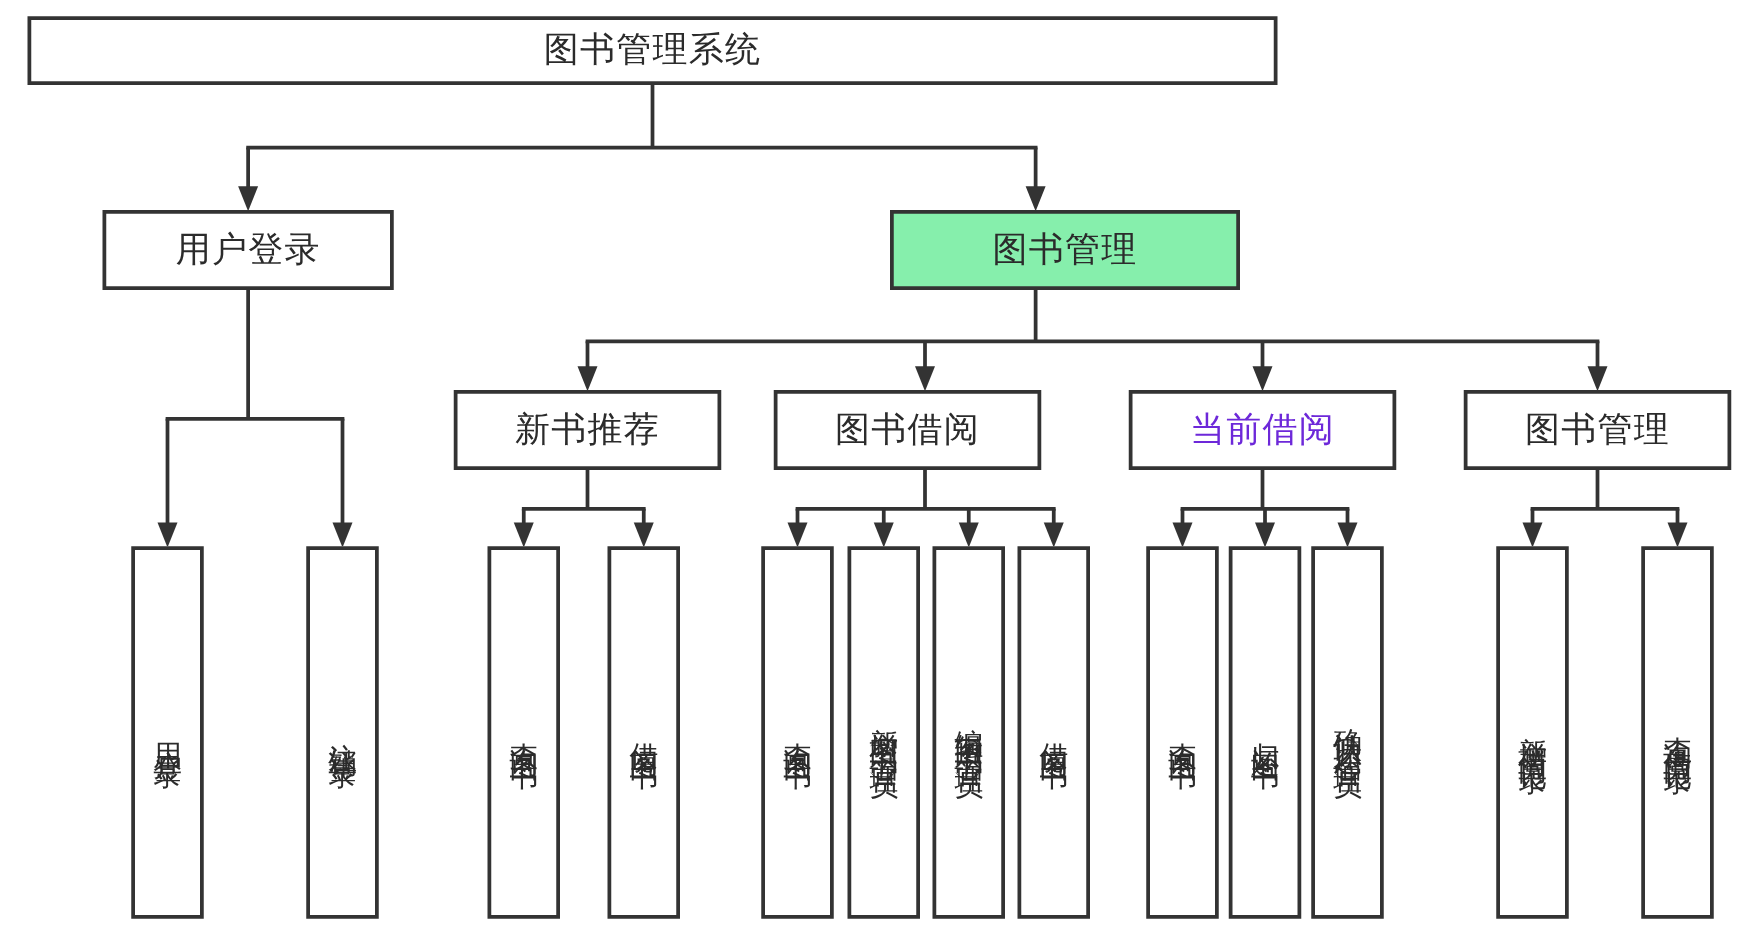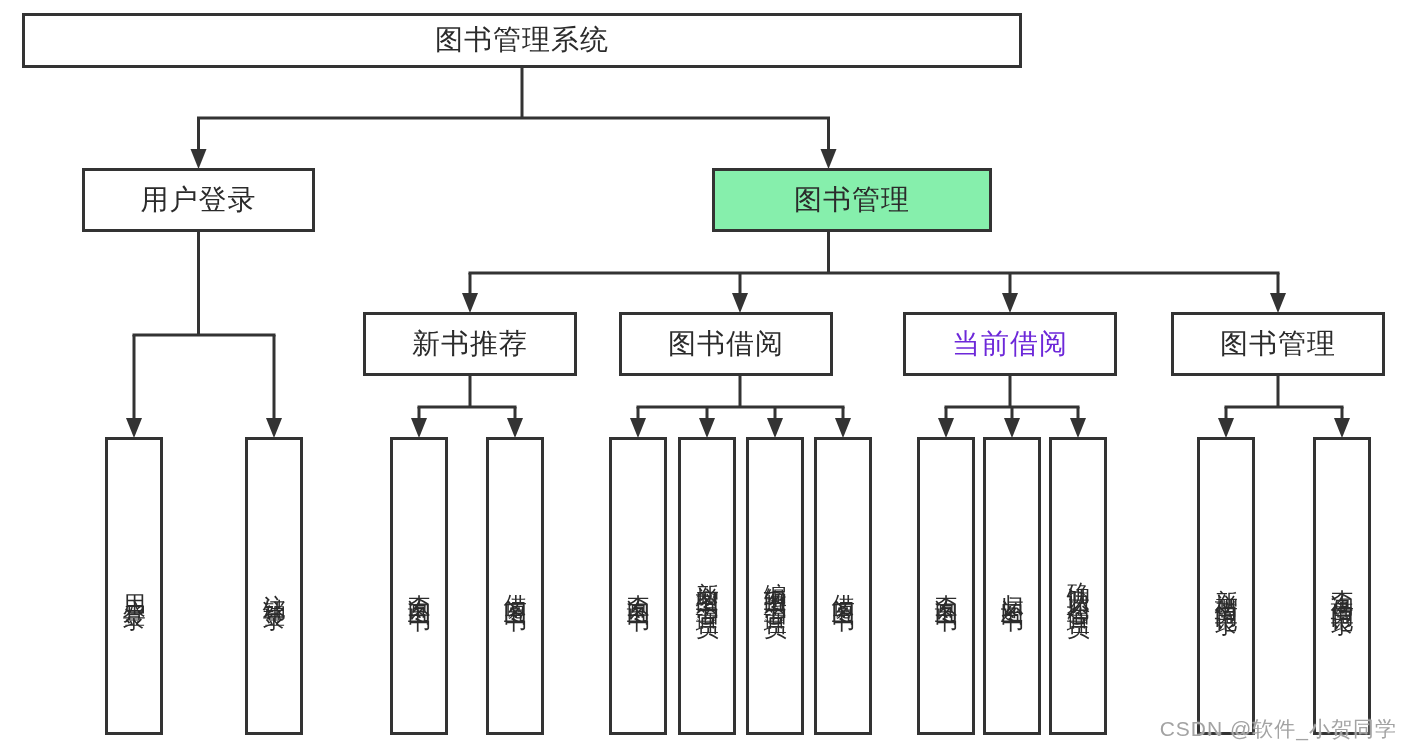--- a/index.html
+++ b/index.html
@@ -173,14 +173,13 @@
       <div class="node vertical" style="left: 1049px; top: 437px; width: 58px; height: 298px; border-color: rgb(51, 51, 51); background: rgb(255, 255, 255);">
         <span class="node-label" style="color: rgb(43, 43, 43);">确认归还（管理员）</span>
       </div>
       <div class="node vertical" style="left: 1197px; top: 437px; width: 58px; height: 298px; border-color: rgb(51, 51, 51); background: rgb(255, 255, 255);">
         <span class="node-label" style="color: rgb(43, 43, 43);">新增借阅记录</span>
       </div>
       <div class="node vertical" style="left: 1313px; top: 437px; width: 58px; height: 298px; border-color: rgb(51, 51, 51); background: rgb(255, 255, 255);">
         <span class="node-label" style="color: rgb(43, 43, 43);">查询借阅记录</span>
       </div>
     </div>
-  <div id="watermark" style="color: rgb(163, 163, 163);">CSDN @软件_小贺同学</div>
 </div>
 
 </body></html>

